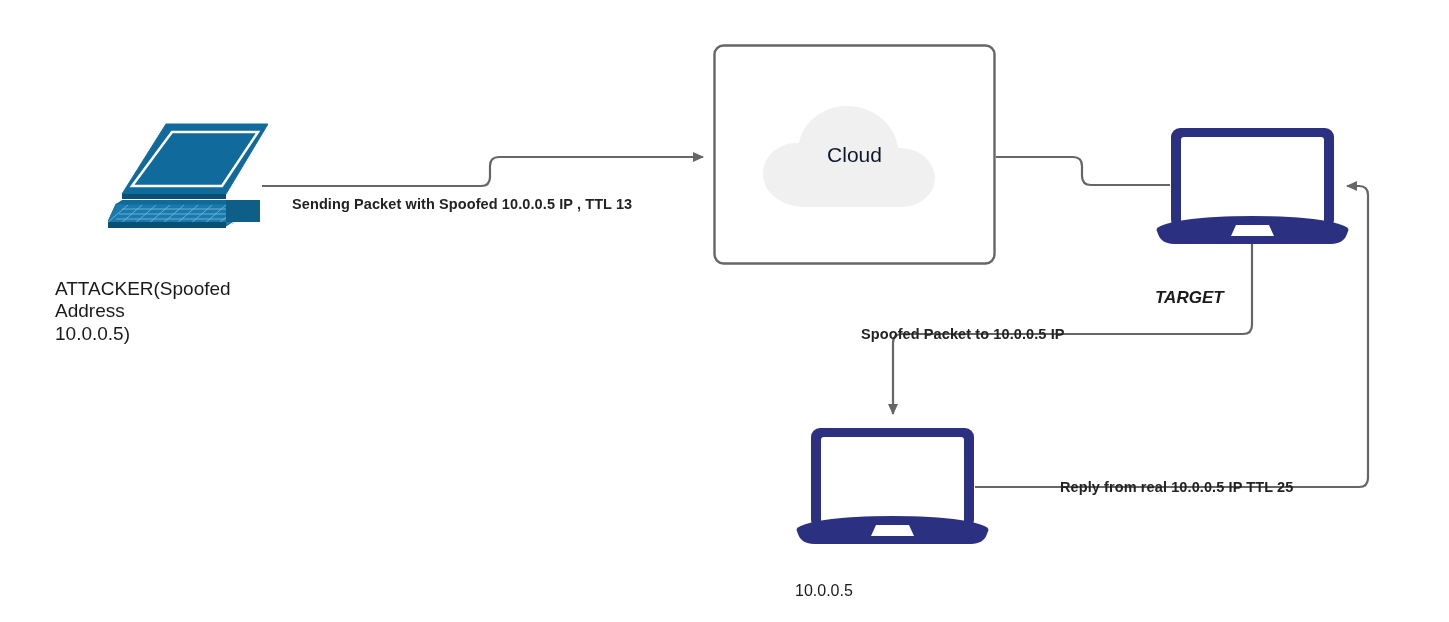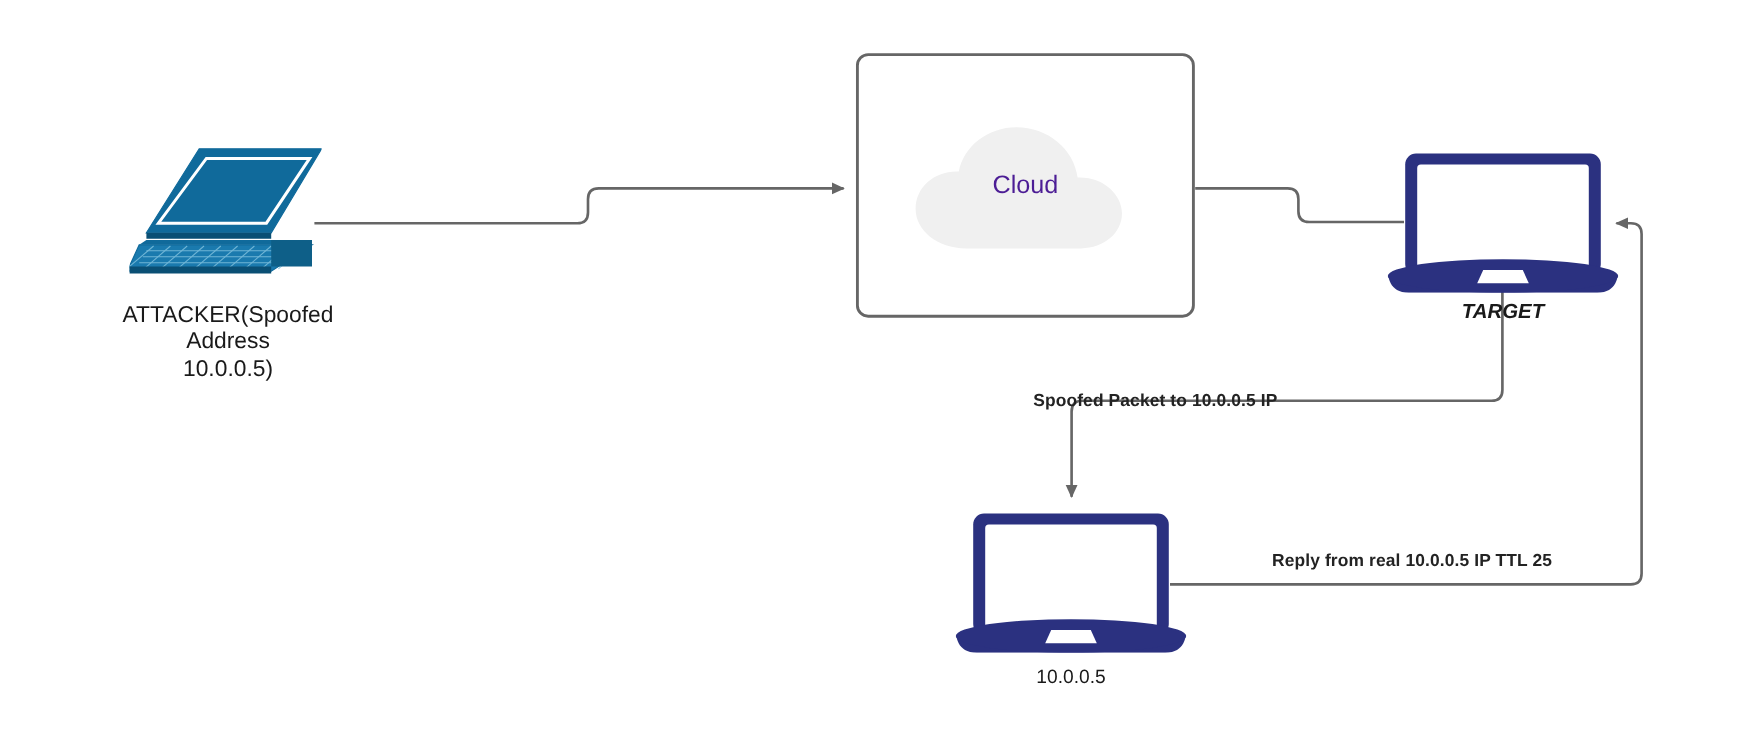--- a/index.html
+++ b/index.html
@@ -25,24 +25,25 @@
     height: 622px;
   }
   .node {
     position: absolute;
   }
   .node-svg {
     display: block;
   }
   .node-label {
     position: absolute;
-    text-align: center;
+    text-align: left;
     color: #1a1a1a;
     white-space: pre;
     line-height: 1.18;
+    margin-top: 26px;
   }
   .label-attacker {
     font-size: 19px;
     font-weight: 400;
   }
   .label-target {
     font-size: 17px;
     font-weight: bold;
     font-style: italic;
   }
@@ -54,21 +55,21 @@
     position: absolute;
     font-size: 14.5px;
     font-weight: bold;
     color: #232323;
     white-space: pre;
     letter-spacing: 0.1px;
   }
   .cloud-text {
     position: absolute;
     font-size: 21px;
-    color: #4c1d95;
+    color: #0f172a;
     white-space: pre;
   }
 </style>
 </head>
 <body>
 
 <div id="canvas">
 
   <svg id="wire-layer" viewBox="0 0 1449 622" width="1449" height="622">
     <defs>
@@ -140,31 +141,32 @@
       <rect x="16" y="2" width="163" height="101" rx="9" ry="9" fill="#2b3180"></rect>
 
       <rect x="26" y="11" width="143" height="88" rx="3" ry="3" fill="#ffffff"></rect>
 
       <path d="M 2,103 L 193,103 C 193,103 193,118 176,118 L 19,118 C 2,118 2,103 2,103 Z" fill="#2b3180"></path>
       <ellipse cx="97.5" cy="104" rx="96" ry="14" fill="#2b3180"></ellipse>
 
       <path d="M 81,99 L 114,99 L 119,110 L 76,110 Z" fill="#ffffff"></path>
     </svg>
   </div>
-  <div class="node-label label-target" style="left:1155px; top:250px; width:195px;">TARGET</div>
+  <div class="node-label label-target" style="left:1155px; top:262px; width:195px;">TARGET</div>
 
   <div class="node" style="left:795px; top:426px; width:195px; height:118px;">
     <svg class="node-svg" width="195" height="118" viewBox="0 0 195 118">
       <rect x="16" y="2" width="163" height="101" rx="9" ry="9" fill="#2b3180"></rect>
       <rect x="26" y="11" width="143" height="88" rx="3" ry="3" fill="#ffffff"></rect>
       <path d="M 2,103 L 193,103 C 193,103 193,118 176,118 L 19,118 C 2,118 2,103 2,103 Z" fill="#2b3180"></path>
       <ellipse cx="97.5" cy="104" rx="96" ry="14" fill="#2b3180"></ellipse>
       <path d="M 81,99 L 114,99 L 119,110 L 76,110 Z" fill="#ffffff"></path>
     </svg>
   </div>
   <div class="node-label label-victim" style="left:795px; top:556px; width:195px;">10.0.0.5</div>
 
+  <div class="edge-label" style="left:292px; top:196px;">Sending Packet with Spoofed 10.0.0.5 IP , TTL 13</div>
 
   <div class="edge-label" style="left:861px; top:326px;">Spoofed Packet to 10.0.0.5 IP</div>
 
-  <div class="edge-label" style="left:1060px; top:460px;">Reply from real 10.0.0.5 IP TTL 25</div>
+  <div class="edge-label" style="left:1060px; top:479px;">Reply from real 10.0.0.5 IP TTL 25</div>
 
 </div>
 
 </body></html>

